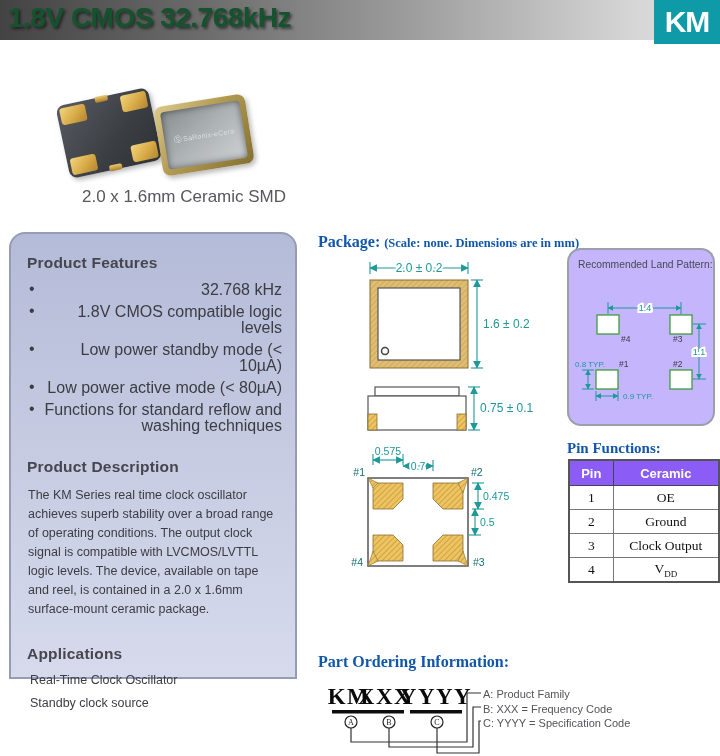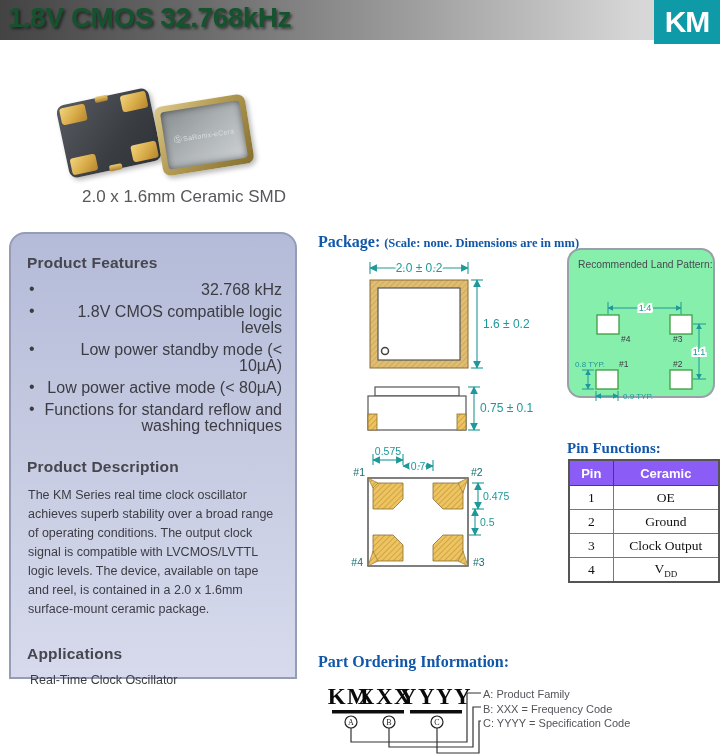--- a/index.html
+++ b/index.html
@@ -53,22 +53,22 @@
   
   .draw-svg{position:absolute;left:345px;top:252px;}
   .dim{stroke:#1e9898;stroke-width:1.1;fill:none;}
   .dimtxt{fill:#1e9898;font-size:12px;font-family:"Liberation Sans",sans-serif;}
   .dimtxt.sm{font-size:10.5px;}
   .halo{paint-order:stroke;stroke:#fff;stroke-width:4px;}
   .outline{fill:#fff;stroke:#555;stroke-width:1.2;}
   .pinlbl{fill:#116e6e;font-size:10.5px;font-family:"Liberation Sans",sans-serif;}
 
   
-  .land-box{position:absolute;left:567px;top:248px;width:148px;height:150px;box-sizing:border-box;
-    border:2px solid #9aa0a8;border-radius:14px;background:#86efac;}
+  .land-box{position:absolute;left:567px;top:248px;width:148px;height:178px;box-sizing:border-box;
+    border:2px solid #9aa0a8;border-radius:14px;background:#c4b5fd;}
   .land-title{position:absolute;left:9px;top:9px;font-size:10.3px;color:#494951;white-space:nowrap;}
   .land-svg{position:absolute;left:0;top:0;}
   .ldim{stroke:#1e9898;stroke-width:1;fill:none;}
   .ldimtxt{fill:#1e9898;font-size:9px;font-family:"Liberation Sans",sans-serif;}
   .ldimtxt.xs{font-size:8px;}
   .lpad{fill:#fff;stroke:#3e9c40;stroke-width:1.3;}
   .llbl{fill:#3b3b42;font-size:8.5px;font-family:"Liberation Sans",sans-serif;}
 
   
   .pin-table{position:absolute;left:568px;top:459px;border-collapse:collapse;font-family:"Liberation Serif",serif;}
@@ -117,20 +117,21 @@
     <li>1.8V CMOS compatible logic levels</li>
     <li>Low power standby mode (&lt; 10µA)</li>
     <li>Low power active mode (&lt; 80µA)</li>
     <li>Functions for standard reflow and washing techniques</li>
   </ul>
   <h2 class="desc-heading">Product Description</h2>
   <p class="desc-text">The KM Series real time clock oscillator achieves superb stability over a broad range of operating conditions. The output clock signal is compatible with LVCMOS/LVTTL logic levels.  The device, available on tape and reel, is contained in a 2.0 x 1.6mm surface-mount ceramic package.</p>
   <h2 class="apps-heading">Applications</h2>
   <div class="apps-list">
     <div>Real-Time Clock Oscillator</div>
+    <div>Standby clock source</div>
   </div>
 </div>
 
 <div class="blue-h pkg-heading">
   <span>Package:</span>
   <span class="scale-note">(Scale: none. Dimensions are in mm)</span>
 </div>
 
 <svg class="draw-svg" width="215" height="330" viewBox="0 0 215 330">
   <defs>

